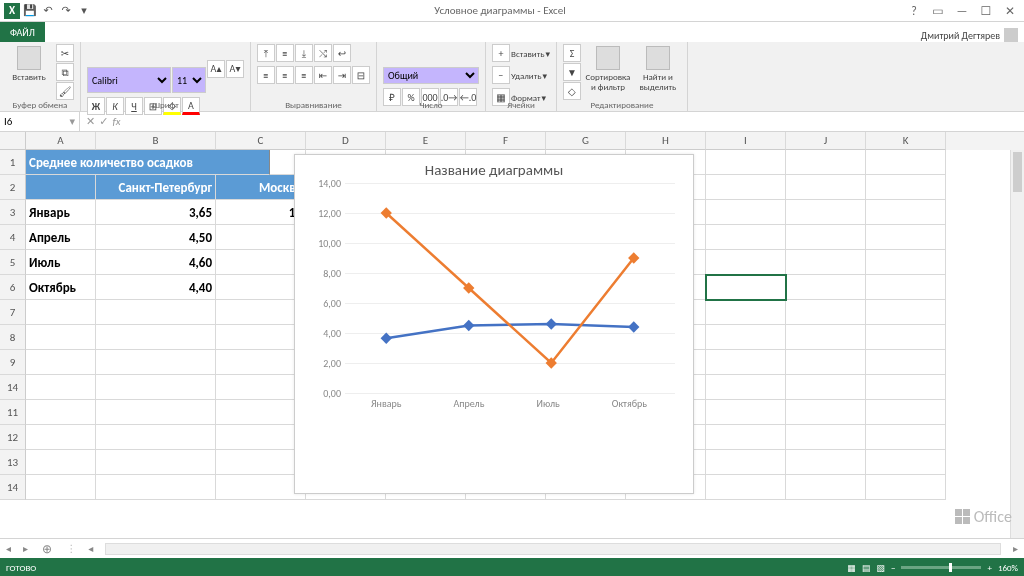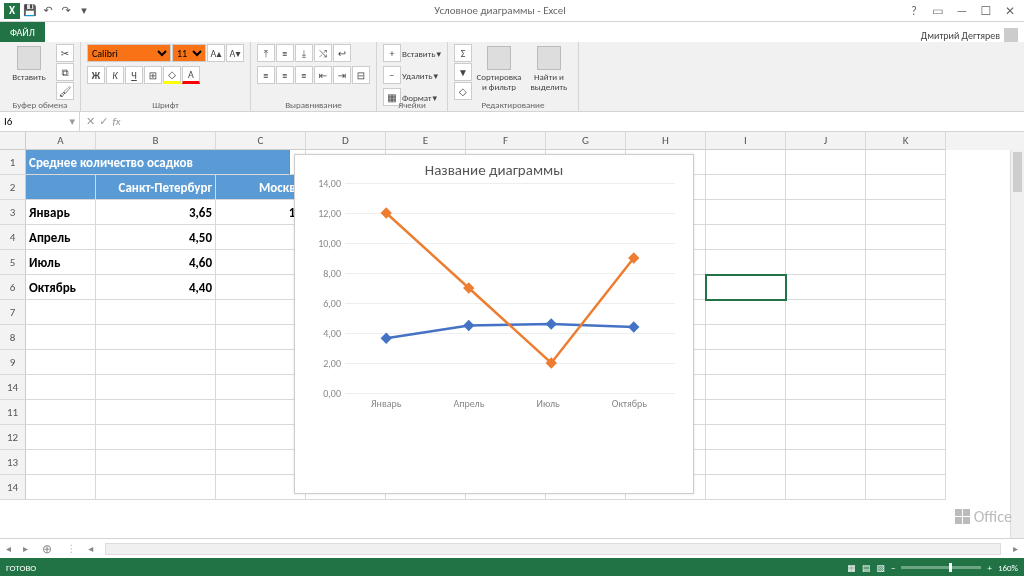--- a/index.html
+++ b/index.html
@@ -23,21 +23,21 @@
 
 .ribbon { height: 70px; background: #f1f1f1; border-bottom: 1px solid #d4d4d4; display: flex; font-size: 10px; color: #444; }
 .group { border-right: 1px solid #d4d4d4; padding: 2px 6px 0; display: flex; flex-direction: column; justify-content: space-between; }
 .group .body { display: flex; align-items: flex-start; gap: 4px; height: 54px; }
 .group .label { text-align: center; font-size: 9px; color: #666; padding-bottom: 1px; }
 .bigbtn { display: flex; flex-direction: column; align-items: center; width: 46px; font-size: 9px; line-height: 1.1; text-align: center; }
 .bigbtn .bigicon { width: 24px; height: 24px; margin: 2px 0; background: #ddd; border: 1px solid #bbb; }
 .col { display: flex; flex-direction: column; gap: 1px; }
 .row { display: flex; gap: 1px; align-items:center; }
 .smbtn { width: 18px; height: 18px; border: 1px solid #ccc; background: #fff; font-size: 10px; display:flex;align-items:center;justify-content:center; }
-select.rb, input.rb { height: 18px; font-size: 10px; border: 1px solid #ccc; background: #f97316; }
+select.rb, input.rb { height: 26px; font-size: 10px; border: 1px solid #ccc; background: #c4b5fd; margin-top: 23px; }
 
 
 .fxbar { height: 20px; border-bottom: 1px solid #d4d4d4; display: flex; align-items: center; font-size: 11px; }
 .namebox { width: 80px; border-right: 1px solid #d4d4d4; padding: 0 4px; height: 100%; display:flex;align-items:center; }
 .fxctrl { display: flex; gap: 4px; padding: 0 6px; color: #999; }
 .fxinput { flex: 1; padding: 0 4px; }
 
 
 .grid { position: absolute; top: 132px; left: 0; right: 0; bottom: 38px; overflow: hidden; }
 .colheads { display: flex; height: 18px; background: #f3f3f3; font-size: 11px; color: #555; }
@@ -173,20 +173,33 @@
         <div class="smbtn">≡</div>
         <div class="smbtn">≡</div>
         <div class="smbtn">⇤</div>
         <div class="smbtn">⇥</div>
         <div class="smbtn">⊟</div>
       </div>
     </div>
     <div class="label">Выравнивание</div>
   </div>
 
+  <div class="group">
+    <div class="body col">
+      <select class="rb" style="width:96px"><option>Общий</option></select>
+      <div class="row">
+        <div class="smbtn">₽</div>
+        <div class="smbtn">%</div>
+        <div class="smbtn">000</div>
+        <div class="smbtn">.0→</div>
+        <div class="smbtn">←.0</div>
+      </div>
+    </div>
+    <div class="label">Число</div>
+  </div>
 
 
   <div class="group">
     <div class="body col" style="font-size:9px;">
       <div class="row">
           <span class="smbtn">+</span>
           <span>Вставить</span>
           <span>▾</span>
         </div>
       <div class="row">
@@ -262,21 +275,21 @@
         <div class="rh rowhead">7</div>
         <div class="rh rowhead">8</div>
         <div class="rh rowhead">9</div>
         <div class="rh rowhead">14</div>
         <div class="rh rowhead">11</div>
         <div class="rh rowhead">12</div>
         <div class="rh rowhead">13</div>
         <div class="rh rowhead">14</div>
       </div>
     <div class="cells" id="cells">
-        <div class="cell tblhdr tblborder-r" style="left: 0px; top: 0px; width: 264px; z-index: 1;">Среднее количество осадков</div>
+        <div class="cell tblhdr tblborder-r" style="left: 0px; top: 0px; width: 244px; z-index: 1;">Среднее количество осадков</div>
         <div class="cell" style="left: 70px; top: 0px; width: 120px;"></div>
         <div class="cell" style="left: 190px; top: 0px; width: 90px;"></div>
         <div class="cell" style="left: 280px; top: 0px; width: 80px;"></div>
         <div class="cell" style="left: 360px; top: 0px; width: 80px;"></div>
         <div class="cell" style="left: 440px; top: 0px; width: 80px;"></div>
         <div class="cell" style="left: 520px; top: 0px; width: 80px;"></div>
         <div class="cell" style="left: 600px; top: 0px; width: 80px;"></div>
         <div class="cell" style="left: 680px; top: 0px; width: 80px;"></div>
         <div class="cell" style="left: 760px; top: 0px; width: 80px;"></div>
         <div class="cell" style="left: 840px; top: 0px; width: 80px;"></div>

